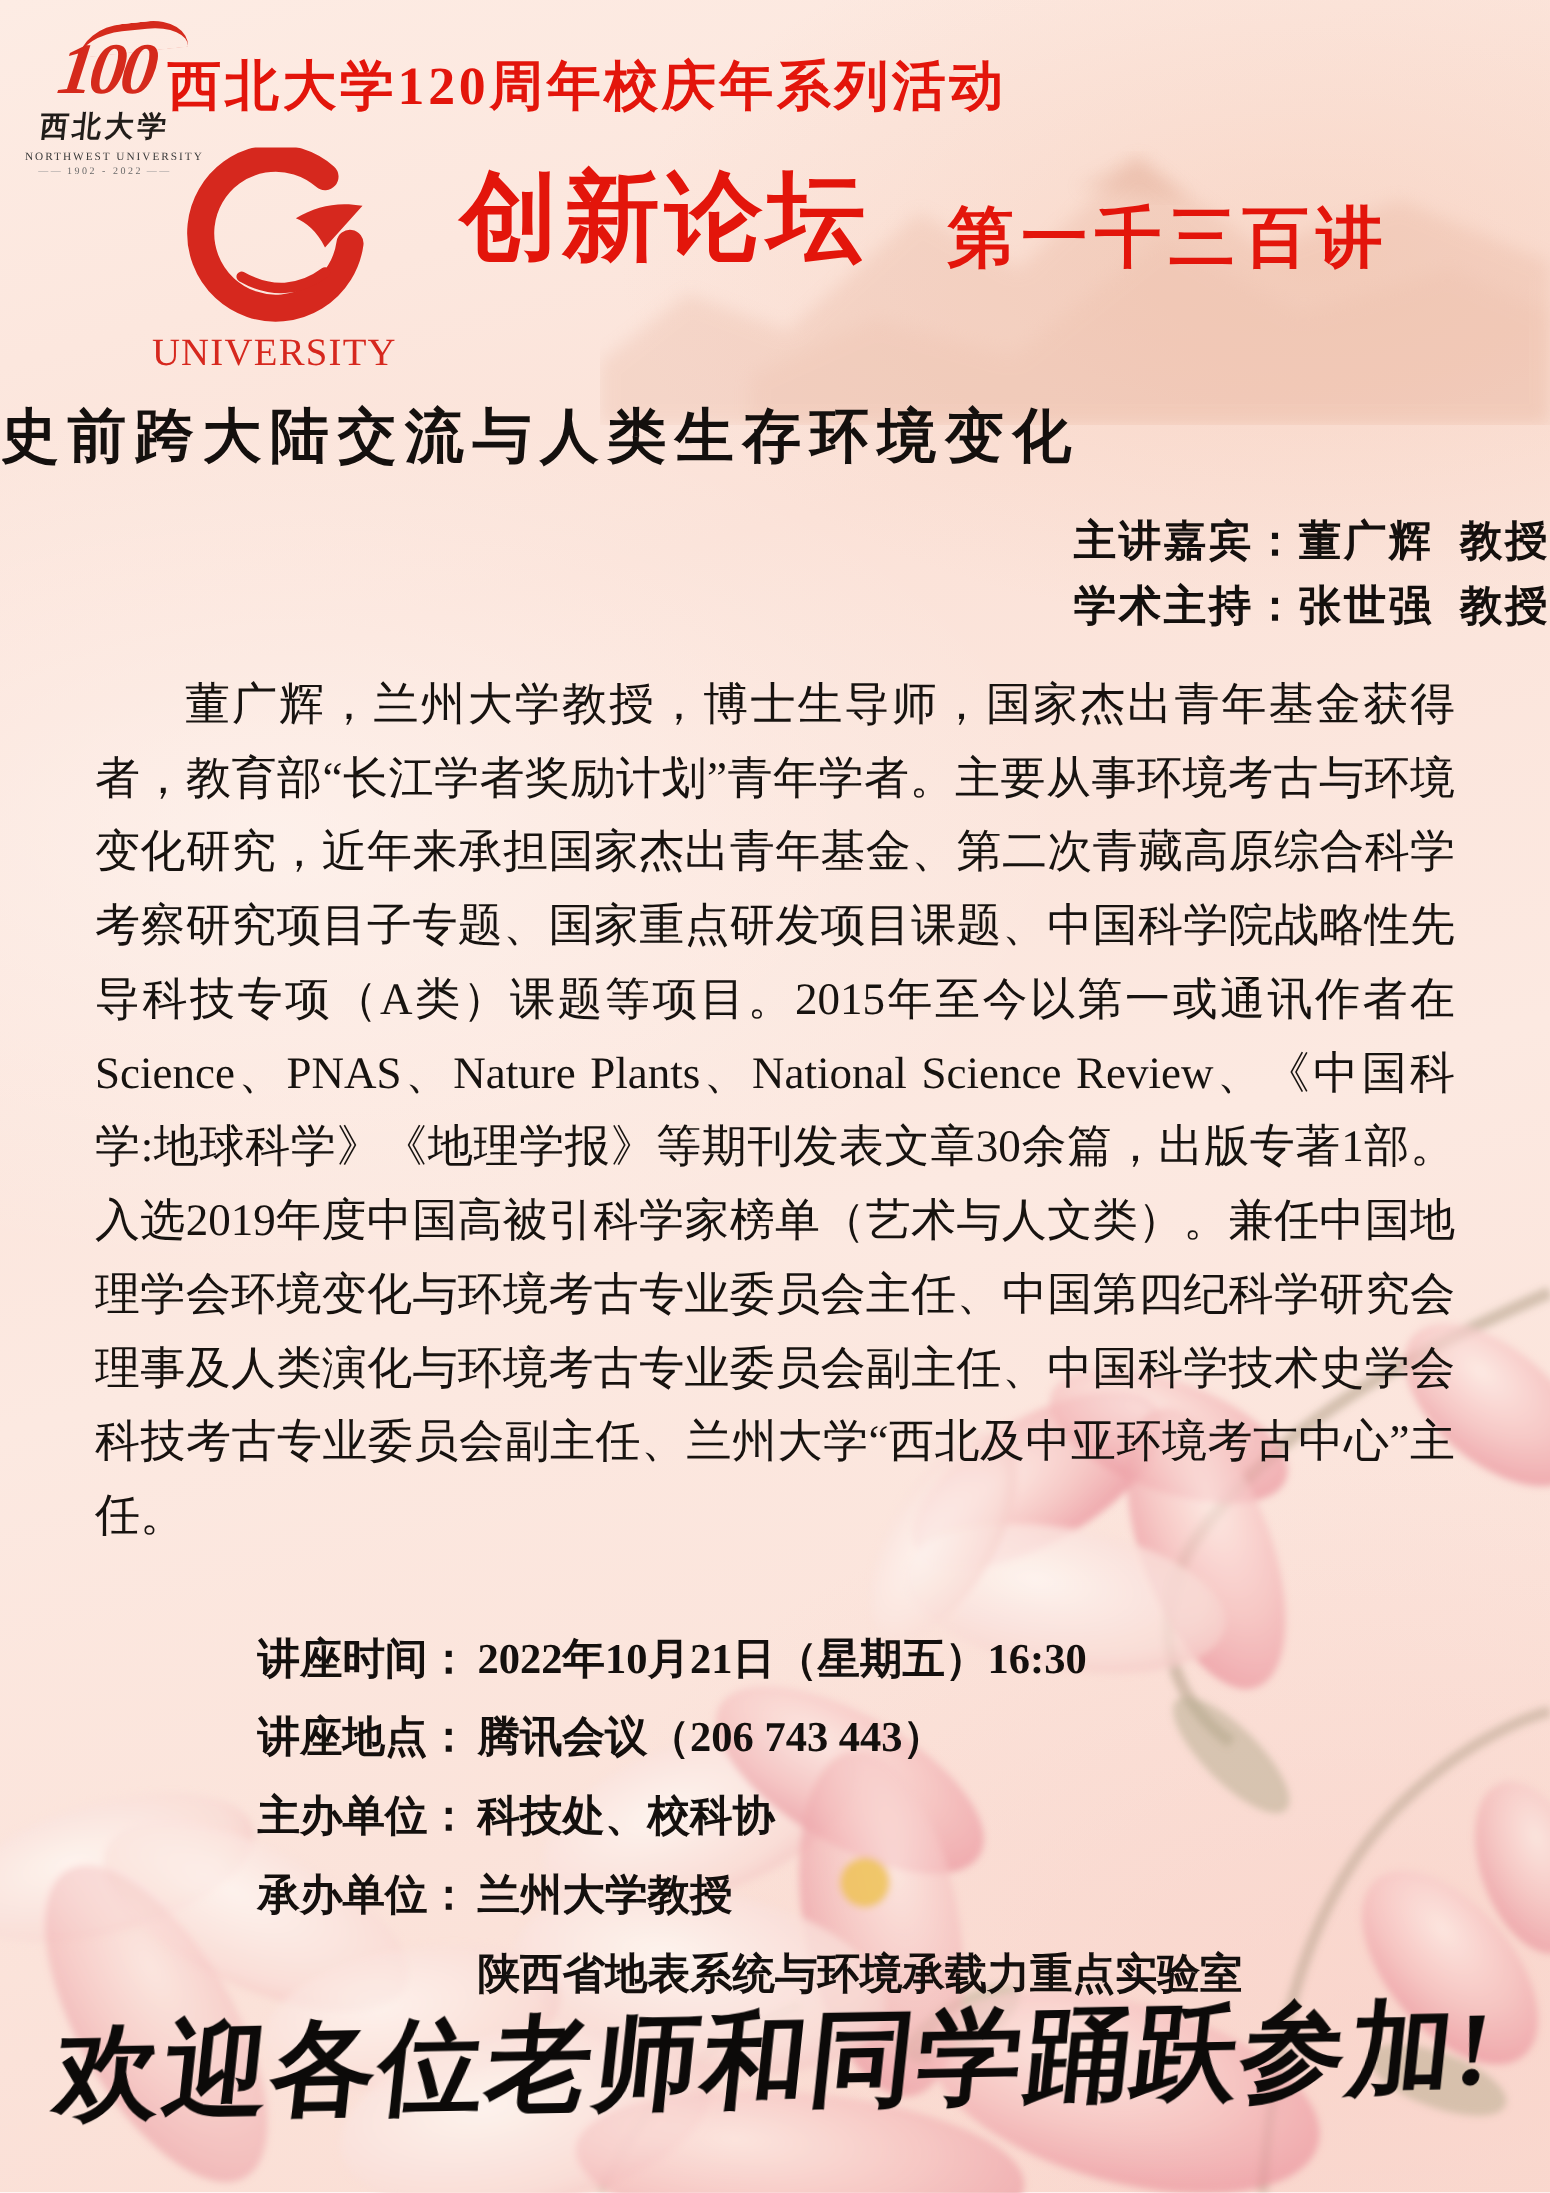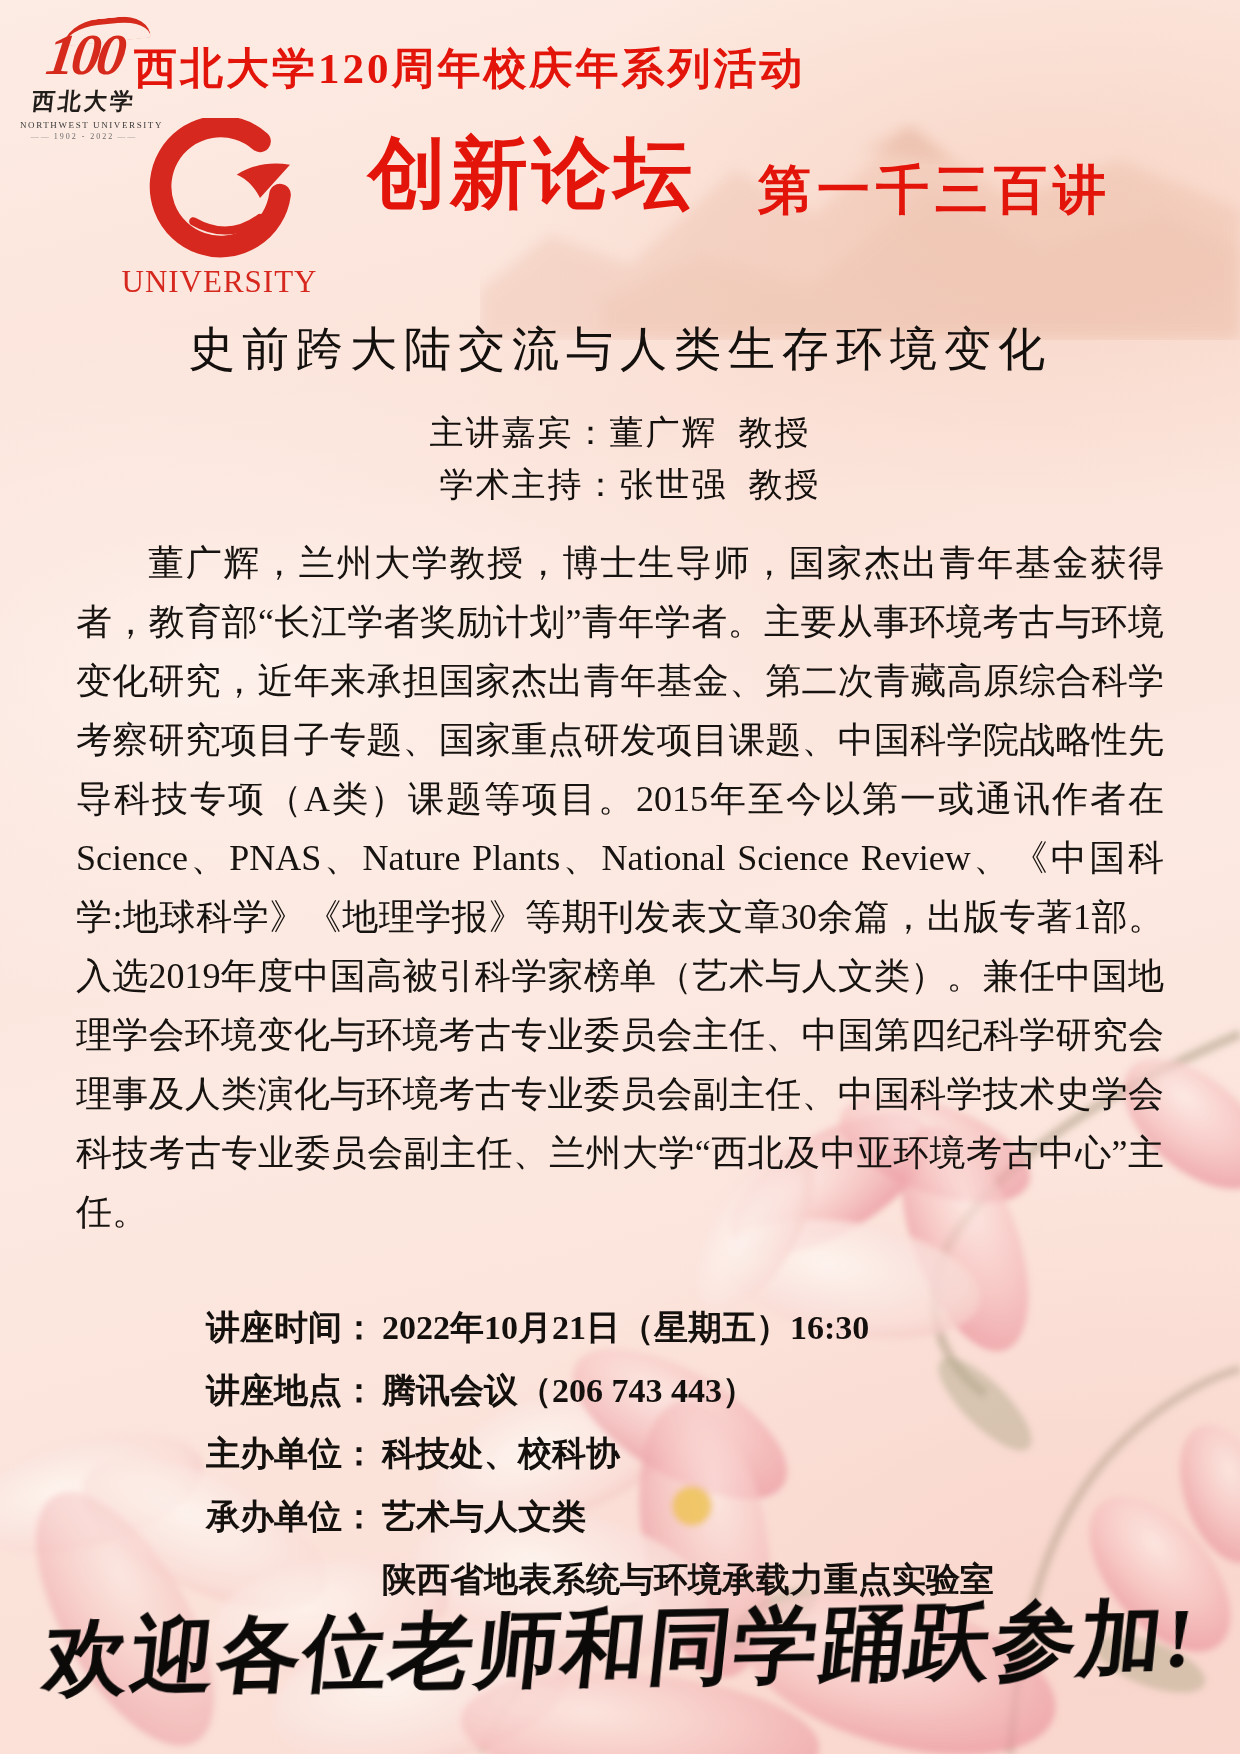--- a/index.html
+++ b/index.html
@@ -42,26 +42,26 @@
   .innovation{position:absolute;left:112px;top:118px;width:215px;text-align:center;}
   .innovation svg{display:block;margin:0 auto;}
   .innovation-label{color:#d6281e;font-size:31px;letter-spacing:1px;margin-top:-4px;font-weight:500;}
   .forum-row{
     position:absolute;left:368px;top:122px;display:flex;align-items:flex-end;gap:46px;white-space:nowrap;
   }
   .forum-title{color:#e3150b;font-weight:bold;font-size:78px;letter-spacing:4px;font-family:"Liberation Sans","DejaVu Sans",sans-serif;}
   .forum-session{color:#e3150b;font-weight:bold;font-size:53px;letter-spacing:6px;margin-left:16px;}
   
   .lecture-title{
-    position:absolute;left:0;right:0;top:318px;text-align:center;color:#14100e;
-    font-weight:normal;font-size:47px;letter-spacing:7px;white-space:nowrap;
+    position:absolute;left:0;right:0;top:318px;color:#14100e;
+    font-weight:bold;font-size:47px;letter-spacing:7px;white-space:nowrap;
   }
   .guest-line{
-    position:absolute;left:0;right:0;text-align:center;color:#14100e;
-    font-weight:normal;font-size:34px;letter-spacing:2px;white-space:pre;
+    position:absolute;left:0;right:0;text-align:right;color:#14100e;
+    font-weight:bold;font-size:34px;letter-spacing:2px;white-space:pre;
   }
   .speaker-line{top:410px;}
   .host-line{top:462px;padding-left:20px;}
   
   .bio{
     position:absolute;left:76px;right:76px;top:534px;
     color:#171310;font-size:36px;line-height:59px;text-align:justify;text-indent:2em;
   }
   
   .details{position:absolute;left:206px;top:1296px;color:#14100e;font-weight:bold;font-size:34px;}
@@ -180,21 +180,21 @@
     <div class="detail-row">
       <span class="lbl">讲座地点：</span>
       <span class="val">腾讯会议（206 743 443）</span>
     </div>
     <div class="detail-row">
       <span class="lbl">主办单位：</span>
       <span class="val">科技处、校科协</span>
     </div>
     <div class="detail-row">
       <span class="lbl">承办单位：</span>
-      <span class="val">艺术与人文类</span>
+      <span class="val">兰州大学教授</span>
     </div>
     <div class="detail-row">
       <span class="lbl"></span>
       <span class="val">陕西省地表系统与环境承载力重点实验室</span>
     </div>
   </div>
 
   <div class="footer-call">欢迎各位老师和同学踊跃参加!</div>
 
 </div>

